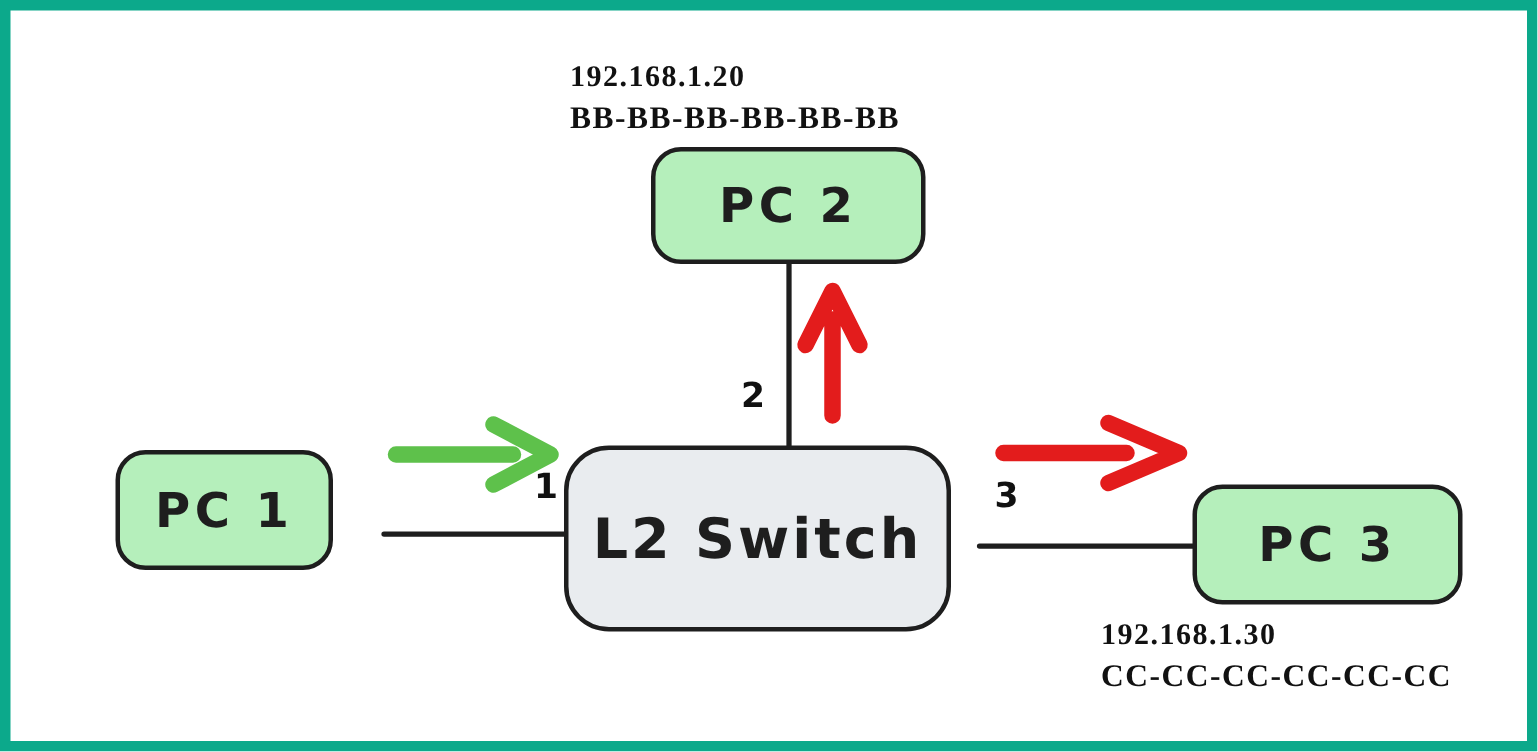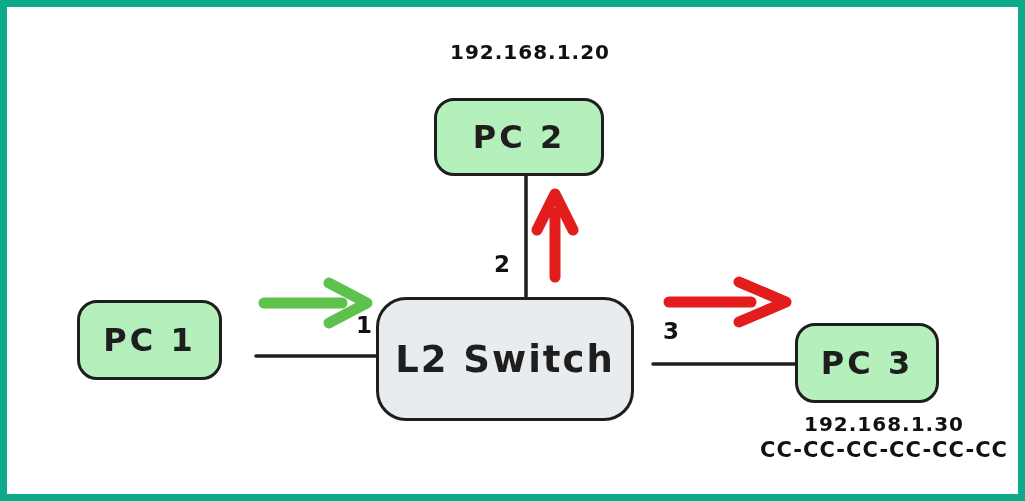--- a/index.html
+++ b/index.html
@@ -53,30 +53,31 @@
     letter-spacing: 3px;
   }
   .node-switch {
     background: var(--switch-fill);
     border-radius: 30px;
     font-size: 37px;
     font-weight: bold;
     letter-spacing: 2px;
   }
   #pc1 { left: 77px;  top: 300px; width: 145px; height: 80px; }
-  #pc2 { left: 434px; top: 98px;  width: 170px; height: 78px; }
-  #pc3 { left: 795px; top: 323px; width: 144px; height: 80px; justify-content: center; }
+  #pc2 { left: 434px; top: 98px;  width: 183px; height: 78px; }
+  #pc3 { left: 795px; top: 323px; width: 180px; height: 80px; justify-content: center; }
   #l2switch { left: 376px; top: 297px; width: 258px; height: 124px; }
   .addr {
     position: absolute;
     width: 300px;
-    text-align: center;
+    text-align: left;
     color: #111111;
     z-index: 2;
     white-space: nowrap;
+    font-family: Liberation Serif, serif;
   }
   .addr-ip  { font-size: 20px; letter-spacing: 1px; font-weight: 600; }
   .addr-mac { font-size: 21px; letter-spacing: 1px; font-weight: 600; }
   #pc2-ip  { left: 380px; top: 40px; }
   #pc2-mac { left: 380px; top: 66px; }
   #pc1-ip  { left: 20px;  top: 406px; }
   #pc1-mac { left: 22px;  top: 433px; }
   #pc3-ip  { left: 734px; top: 412px; }
   #pc3-mac { left: 734px; top: 438px; }
   .port-label {
@@ -115,20 +116,21 @@
     <span>PC 2</span>
   </div>
   <div class="node node-pc" id="pc3">
     <span>PC 3</span>
   </div>
   <div class="node node-switch" id="l2switch">
     <span>L2 Switch</span>
   </div>
 
   <div class="addr addr-ip" id="pc2-ip">192.168.1.20</div>
+  <div class="addr addr-mac" id="pc2-mac">BB-BB-BB-BB-BB-BB</div>
   <div class="addr addr-ip" id="pc3-ip">192.168.1.30</div>
   <div class="addr addr-mac" id="pc3-mac">CC-CC-CC-CC-CC-CC</div>
 
   <span class="port-label" id="port1">1</span>
   <span class="port-label" id="port2">2</span>
   <span class="port-label" id="port3">3</span>
 
   <div class="frame-border"></div>
 </div>
 

